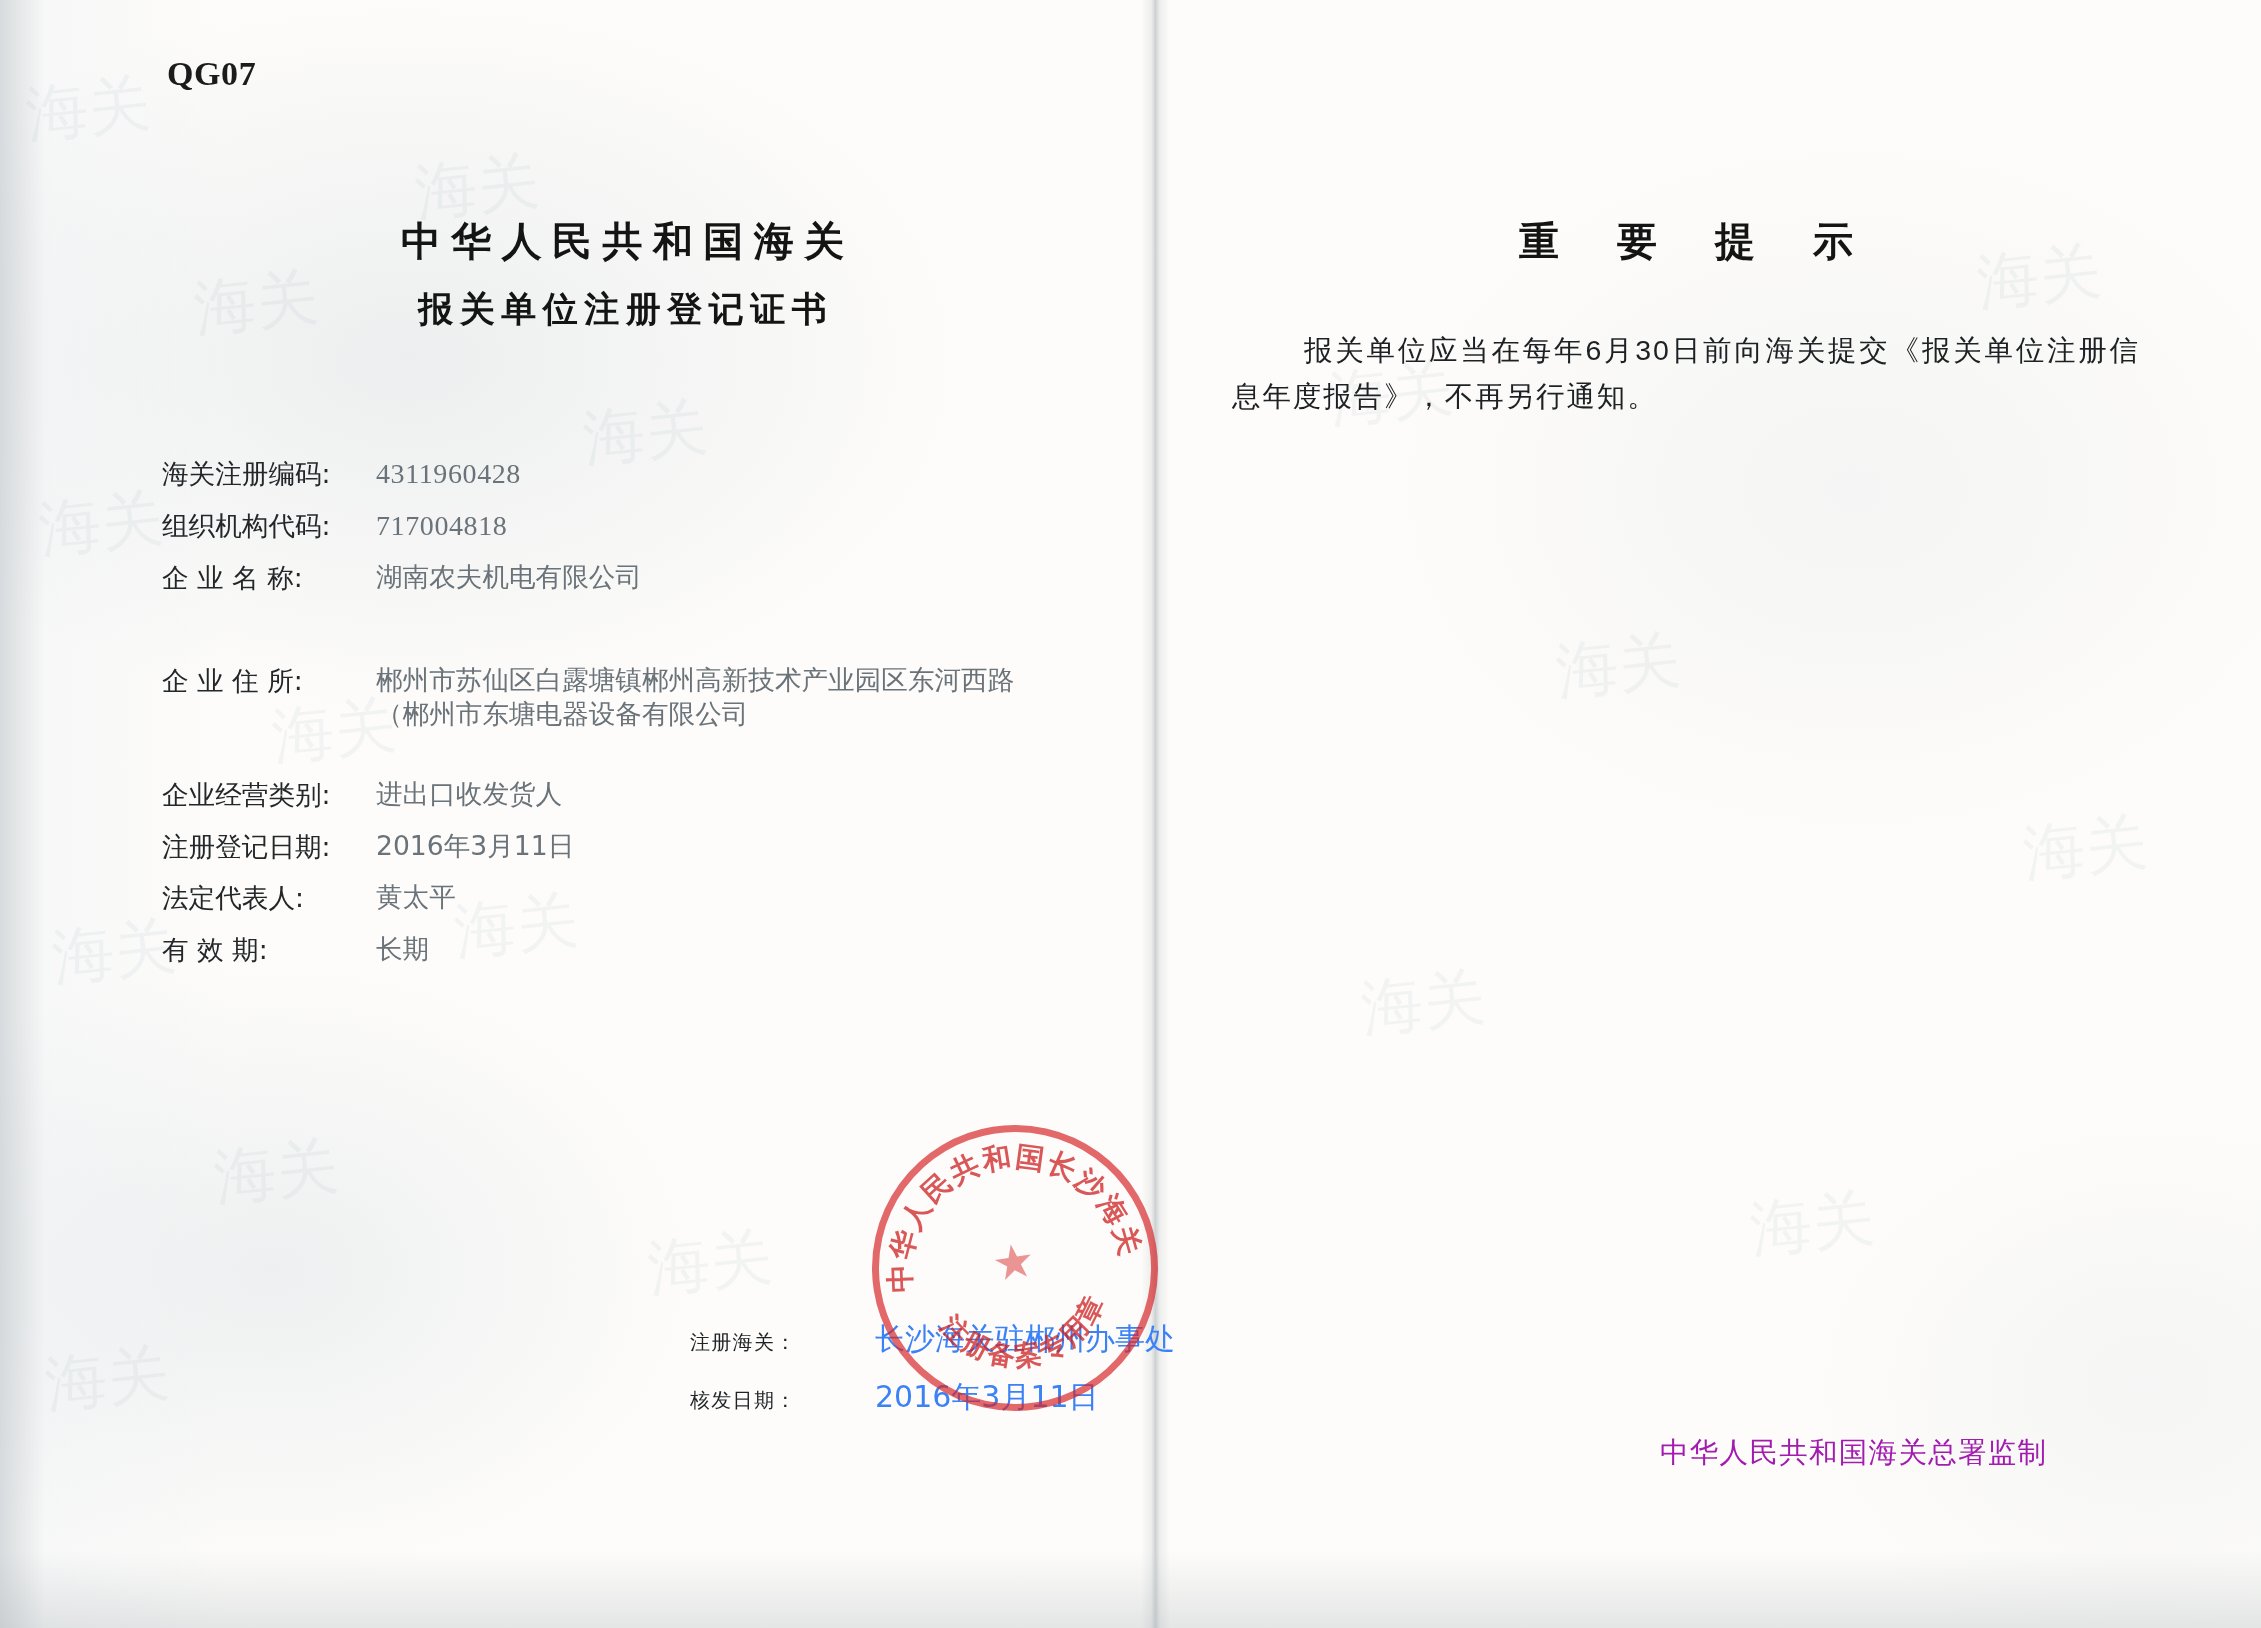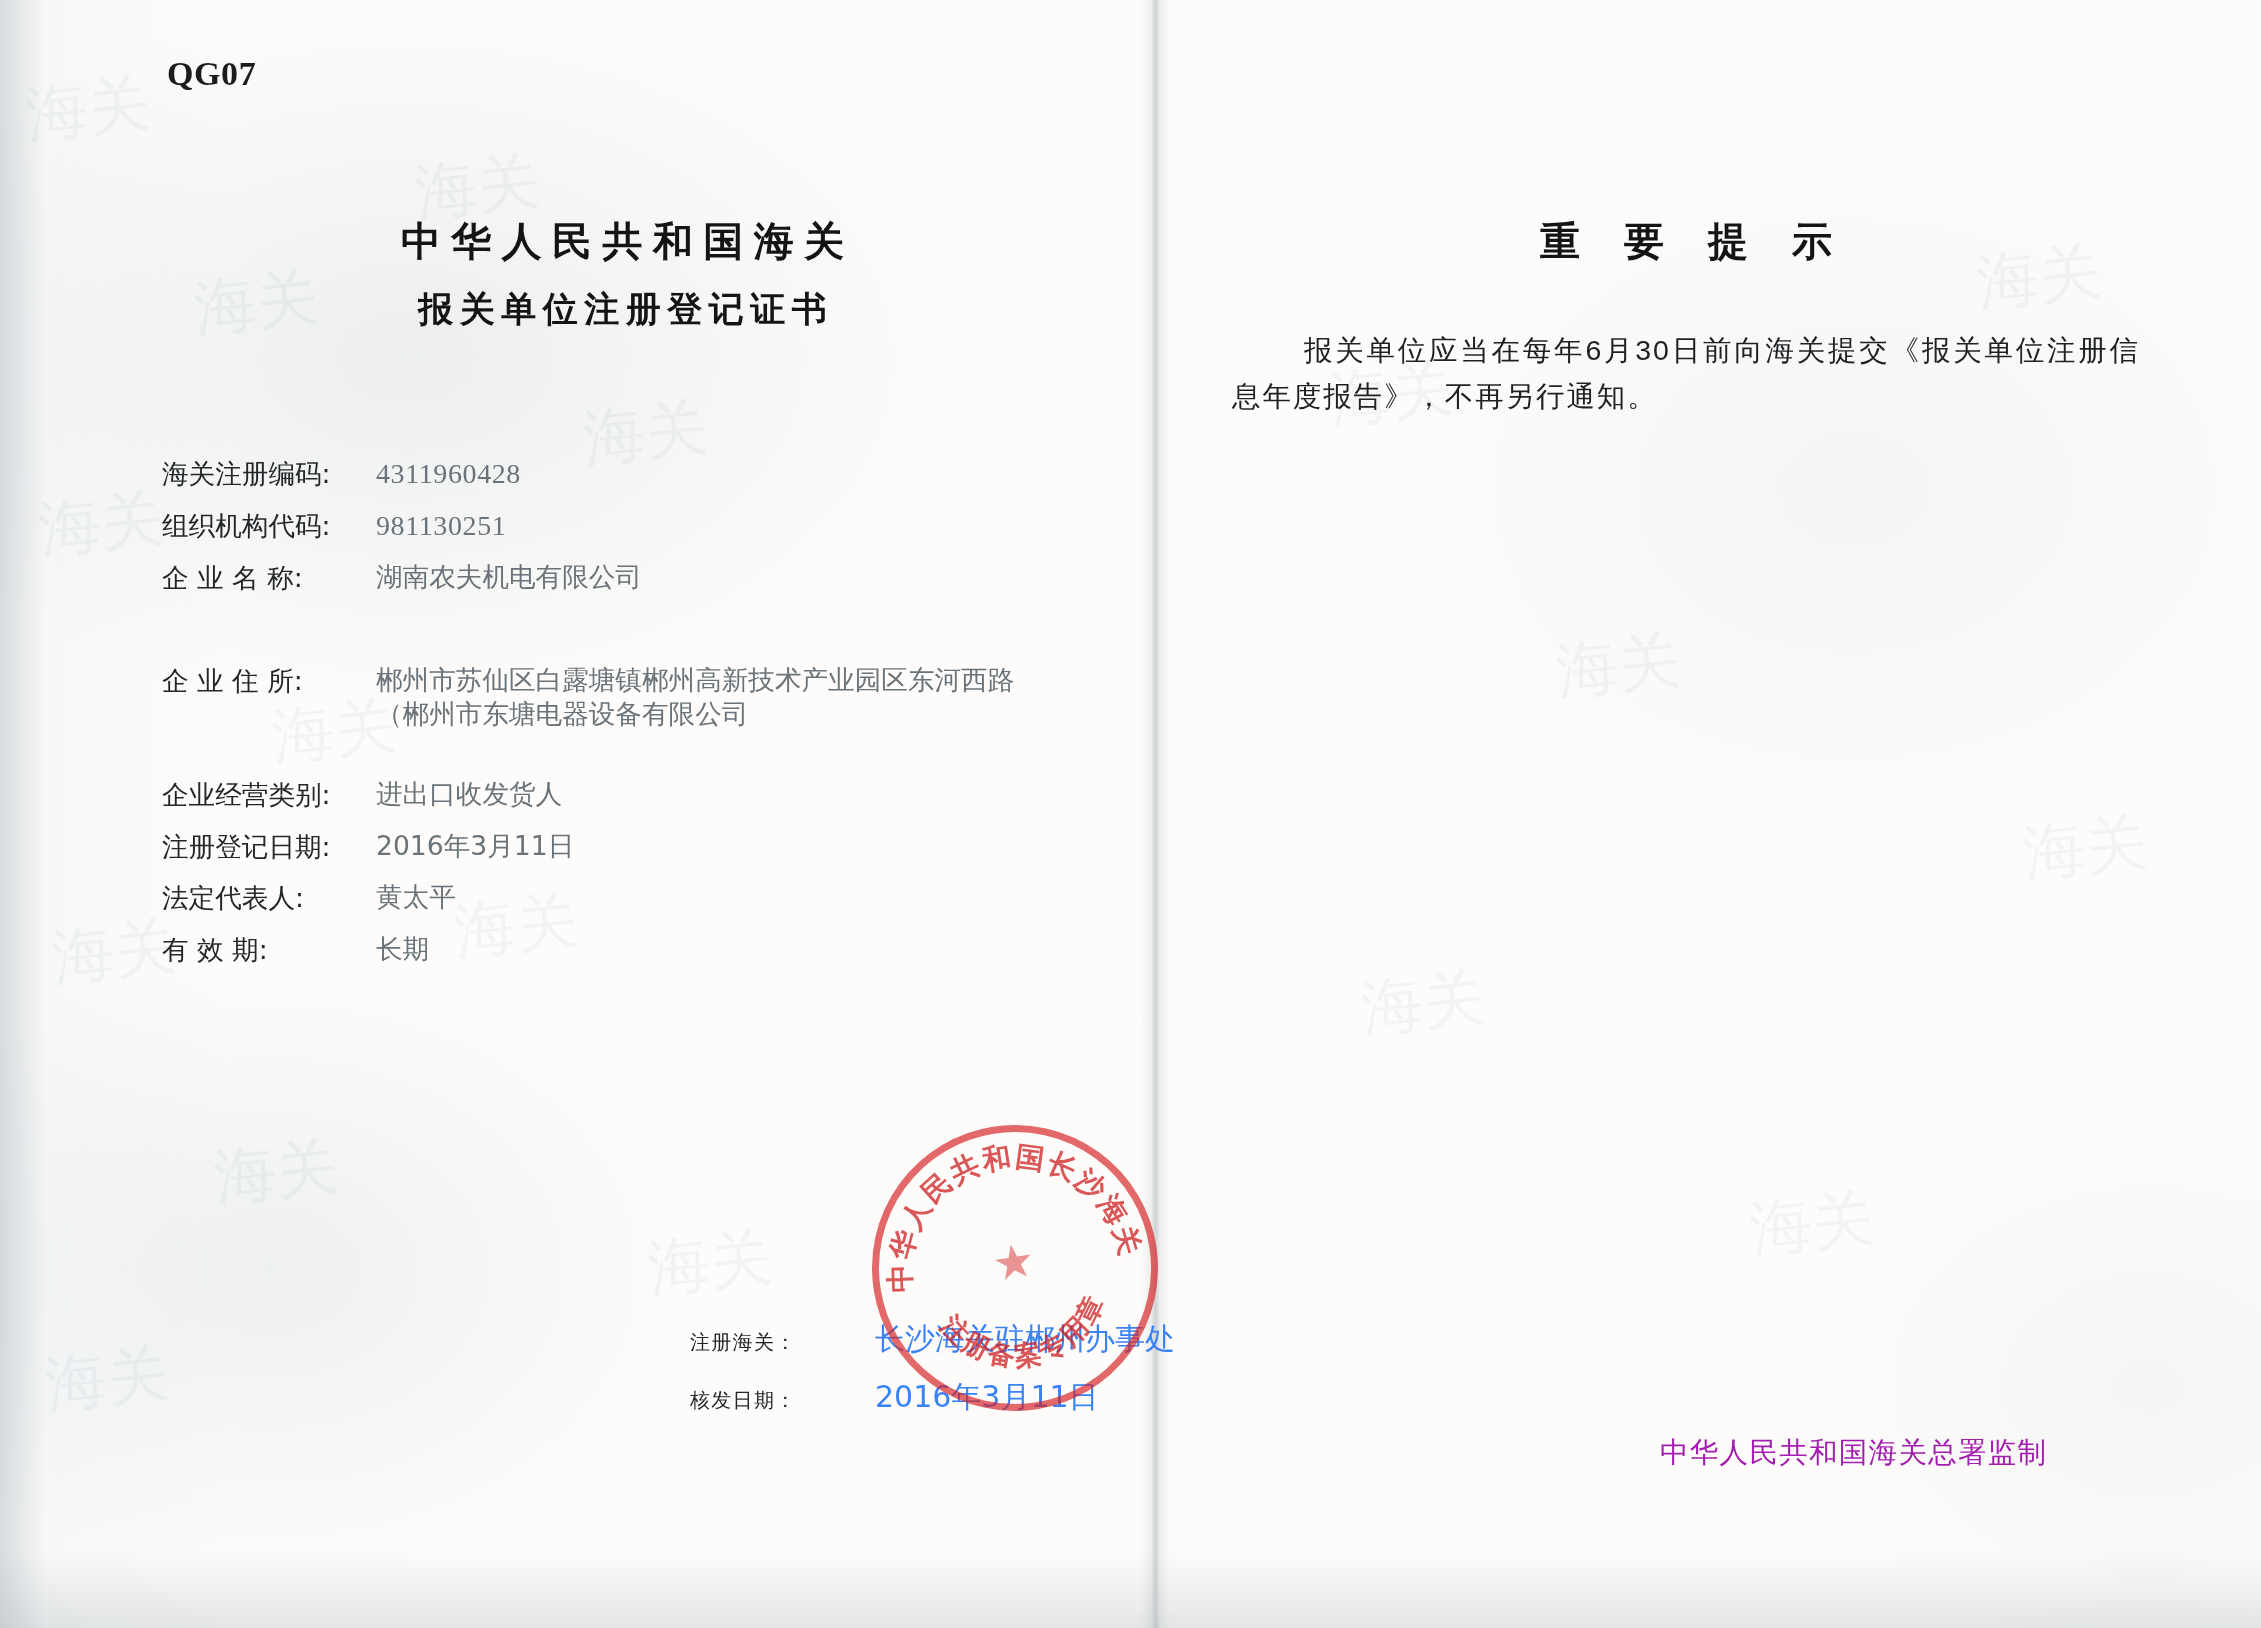--- a/index.html
+++ b/index.html
@@ -216,21 +216,21 @@
 
   
   .right-panel {
     position: absolute;
     left: 1232px;
     top: 214px;
     width: 908px;
   }
   .notice-title {
     text-align: center;
-    font-family: Liberation Serif, serif;
+    font-family: Liberation Mono, monospace;
     font-weight: 700;
     font-size: 40px;
     letter-spacing: 17px;
     padding-left: 17px;
     color: #141414;
   }
   .notice-body {
     margin-top: 58px;
     font-family: Liberation Sans, sans-serif;
     font-size: 28.5px;
@@ -296,21 +296,21 @@
 
     <div class="fields">
 
       <div class="field-row">
         <div class="field-label">海关注册编码:</div>
         <div class="field-value alpha">4311960428</div>
       </div>
 
       <div class="field-row">
         <div class="field-label">组织机构代码:</div>
-        <div class="field-value alpha">981130251</div>
+        <div class="field-value alpha">717004818</div>
       </div>
 
       <div class="field-row">
         <div class="field-label">企 业 名 称:</div>
         <div class="field-value">湖南农夫机电有限公司</div>
       </div>
 
       <div class="gap-lg"></div>
 
       <div class="field-row">

